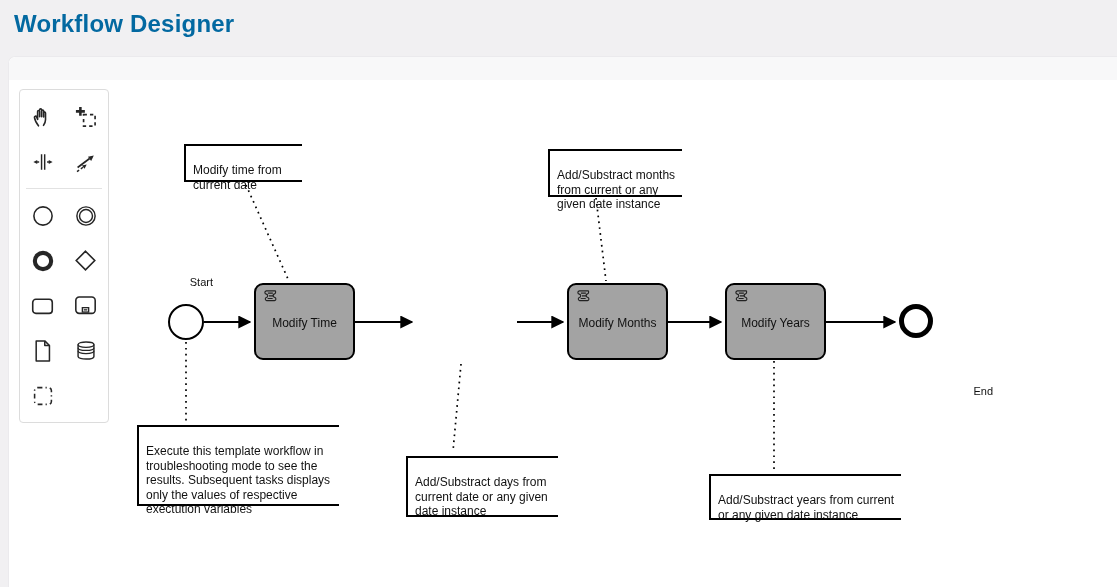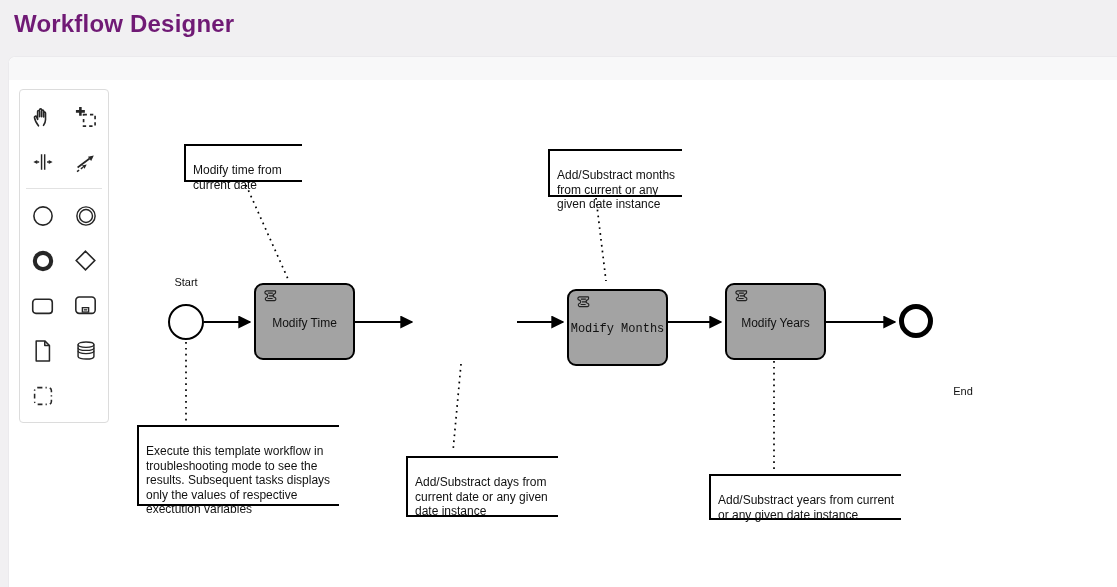--- a/index.html
+++ b/index.html
@@ -1,20 +1,20 @@
 <!DOCTYPE html>
 <html><head>
 <meta charset="utf-8">
 <style>
   * { margin:0; padding:0; box-sizing:border-box; }
   html,body { width:1117px; height:587px; overflow:hidden; }
   body { background:#f1f0f2; font-family:"Liberation Sans", sans-serif; }
 
   .topbar { height:56px; padding:10px 0 0 14px; }
-  .page-title { font-size:24px; font-weight:700; color:#701a75; letter-spacing:.2px; }
+  .page-title { font-size:24px; font-weight:700; color:#0369a1; letter-spacing:.2px; }
 
   .canvas { position:absolute; left:8px; top:56px; width:1109px; height:531px;
             background:#ffffff; border-top-left-radius:7px; border:1px solid #ebeaed; border-right:none; border-bottom:none; }
   .canvas-topband { position:absolute; left:0; top:0; width:100%; height:23px;
                     background:#f8f8f9; border-top-left-radius:7px; }
 
   
   .palette { position:absolute; left:10px; top:32px; width:90px; background:#fff;
              border:1px solid #dcdcdc; border-radius:4px; padding:4px 0; }
   .palette-group { display:flex; flex-wrap:wrap; padding:0 1px; }
@@ -27,21 +27,21 @@
 
   .event { position:absolute; background:#fff; border-radius:50%; }
   .start-event { left:159px; top:247px; width:36px; height:36px; border:2px solid #000; }
   .end-event   { left:890px; top:247px; width:34px; height:34px; border:5px solid #000; }
 
   .task { position:absolute; width:101px; height:77px; background:#a3a3a3; border:2px solid #000;
           border-radius:9px; display:flex; align-items:center; justify-content:center; }
   .task-label { font-size:12px; color:#111; text-align:center; padding-top:2px; }
   .script-icon { position:absolute; left:6px; top:4px; }
 
-  .evt-label { position:absolute; font-size:11px; color:#111; text-align:center; }
+  .evt-label { position:absolute; font-size:11px; color:#111; text-align:right; }
   .start-label { left:150px; top:219px; width:54px; }
   .end-label { left:924px; top:288px; width:60px;margin-top:40px; }
 
   .annotation { position:absolute; border:2px solid #000; border-right:none; padding:17px 0 0 7px; }
   .annotation-text { font-size:12px; line-height:14.5px; color:#111; white-space:pre-line; }
   .anno-time    { left:175px; top:87px;  width:118px; height:38px; }
   .anno-months  { left:539px; top:92px;  width:134px; height:48px; }
   .anno-execute { left:128px; top:368px; width:202px; height:81px; }
   .anno-days    { left:397px; top:399px; width:152px; height:61px; }
   .anno-years   { left:700px; top:417px; width:192px; height:46px; }
@@ -173,21 +173,21 @@
 
     <div class="task" style="left:245px; top:226px;">
       <svg class="script-icon" width="17" height="15" viewBox="0 0 15 12">
         <path d="M11.6 1 L3.8 1 C2.1 1.4 2.1 3.4 3.8 3.9 C5.5 4.4 5.5 6.4 3.8 6.9 C2.6 7.3 2.6 9.2 3.9 9.6 L11 9.6 C12.7 9.2 12.7 7.2 11 6.7 C9.3 6.2 9.3 4.2 11 3.7 C12.2 3.3 12.3 1.4 11.6 1 Z" stroke="#222" fill="none" stroke-width="1"></path>
         <path d="M5.2 3 H9.6 M6.2 5.4 H10.4 M5 7.8 H9.4" stroke="#222" fill="none" stroke-width="1"></path>
       </svg>
       <div class="task-label">Modify Time</div>
     </div>
 
 
-    <div class="task" style="left:558px; top:232px;font-family:Liberation Mono, monospace;">
+    <div class="task" style="left:558px; top:226px;">
       <svg class="script-icon" width="17" height="15" viewBox="0 0 15 12">
         <path d="M11.6 1 L3.8 1 C2.1 1.4 2.1 3.4 3.8 3.9 C5.5 4.4 5.5 6.4 3.8 6.9 C2.6 7.3 2.6 9.2 3.9 9.6 L11 9.6 C12.7 9.2 12.7 7.2 11 6.7 C9.3 6.2 9.3 4.2 11 3.7 C12.2 3.3 12.3 1.4 11.6 1 Z" stroke="#222" fill="none" stroke-width="1"></path>
         <path d="M5.2 3 H9.6 M6.2 5.4 H10.4 M5 7.8 H9.4" stroke="#222" fill="none" stroke-width="1"></path>
       </svg>
       <div class="task-label">Modify Months</div>
     </div>
 
     <div class="task" style="left:716px; top:226px;">
       <svg class="script-icon" width="17" height="15" viewBox="0 0 15 12">
         <path d="M11.6 1 L3.8 1 C2.1 1.4 2.1 3.4 3.8 3.9 C5.5 4.4 5.5 6.4 3.8 6.9 C2.6 7.3 2.6 9.2 3.9 9.6 L11 9.6 C12.7 9.2 12.7 7.2 11 6.7 C9.3 6.2 9.3 4.2 11 3.7 C12.2 3.3 12.3 1.4 11.6 1 Z" stroke="#222" fill="none" stroke-width="1"></path>

